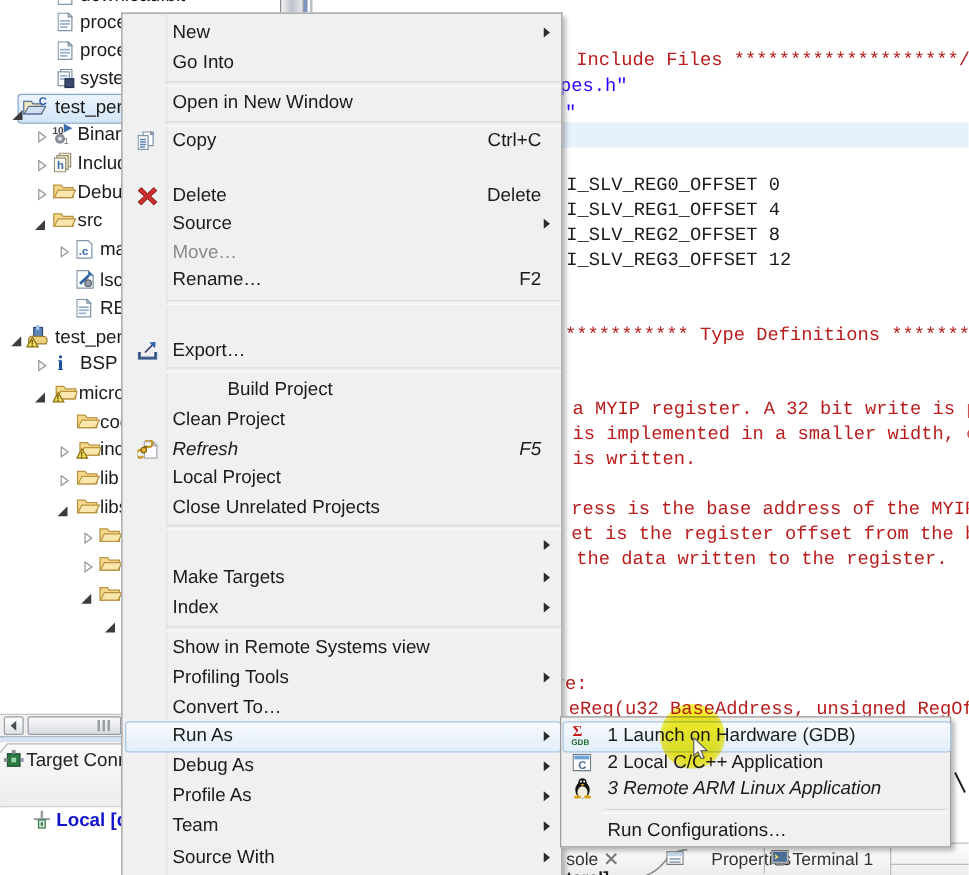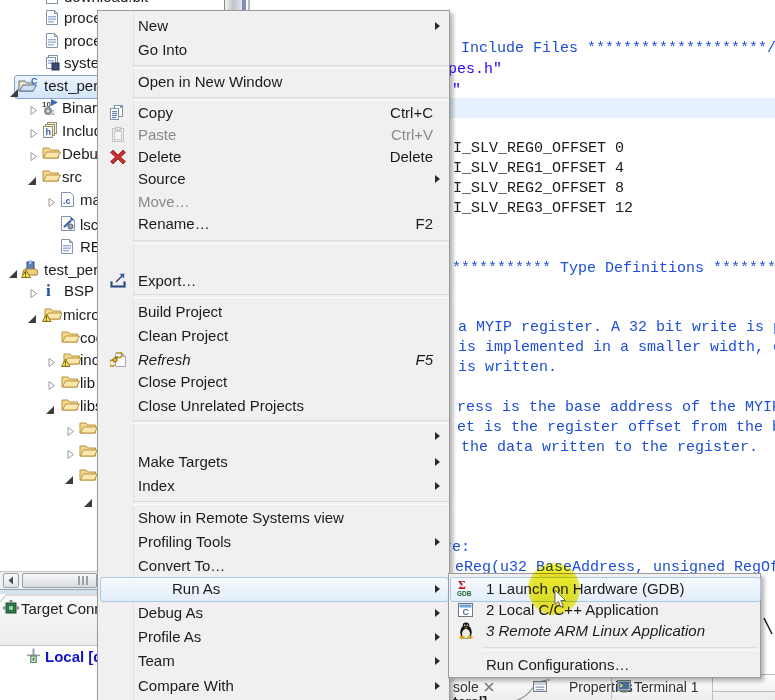--- a/index.html
+++ b/index.html
@@ -6,21 +6,21 @@
   body{width:775px;height:700px;overflow:hidden;position:relative;
        font-family:"Liberation Sans",sans-serif;background:#ffffff;}
   .abs{position:absolute;}
   
   .trow{position:absolute;height:22px;font-size:15px;color:#1a1a1a;white-space:nowrap;}
   .tlabel{position:absolute;top:2px;}
   .tw{position:absolute;}
   
   .code{position:absolute;font-family:"Liberation Mono",monospace;font-size:15px;
         line-height:20px;white-space:pre;color:#1a1a1a;}
-  .cmt{color:#1d4ed8;}
+  .cmt{color:#b91c1c;}
   .str{color:#2A00FF;}
   
   #menu{position:absolute;left:97px;top:10px;width:353px;height:700px;
         background:#f0f0f0;border:1px solid #9b9b9b;border-bottom:none;
         box-sizing:border-box;box-shadow:3px 3px 4px rgba(0,0,0,0.30);}
   .mitem{position:absolute;left:1px;width:349px;height:23px;font-size:15px;color:#1b1b1b;}
   .mtext{position:absolute;left:39px;top:2px;}
   .mshort{position:absolute;right:15px;top:2px;}
   .dis{color:#8a8a8a;}
   .msep{position:absolute;left:35px;width:316px;height:2px;
@@ -456,29 +456,20 @@
           <path d="M10.5 0.5 l2 2 h-2 z" fill="#efe6c0" stroke="#8195aa"></path>
           <rect x="0.5" y="3.5" width="8" height="11" fill="#fff" stroke="#8195aa"></rect>
           <rect x="2" y="6" width="5" height="1.2" fill="#5c85b8"></rect>
           <rect x="2" y="8" width="5" height="1.2" fill="#5c85b8"></rect>
           <rect x="2" y="10" width="5" height="1.2" fill="#5c85b8"></rect>
           <rect x="2" y="12" width="4" height="1.2" fill="#5c85b8"></rect>
         </svg></span>
     <span class="mtext">Copy</span>
       <span class="mshort">Ctrl+C</span>
     </div>
-  <div class="mitem" style="top:113px;">
-    <span class="micon" style="opacity:.5;"><svg width="16" height="16">
-          <rect x="2.5" y="1.5" width="11" height="13" fill="#e8e8e8" stroke="#9a9a9a"></rect>
-          <rect x="5.5" y="0.5" width="5" height="3" fill="#d0d0d0" stroke="#9a9a9a"></rect>
-          <rect x="4.5" y="4.5" width="7" height="8" fill="#f8f8f8" stroke="#aaa"></rect>
-        </svg></span>
-    <span class="mtext dis">Paste</span>
-      <span class="mshort dis">Ctrl+V</span>
-    </div>
   <div class="mitem" style="top:135px;">
     <span class="micon"><svg width="16" height="16">
           <path d="M3 1 L8 6 L13 1 L15.5 3.5 L10.5 8 L15.5 12.5 L13 15 L8 10 L3 15 L0.5 12.5 L5.5 8 L0.5 3.5 z" fill="#c82f2f" stroke="#8c1a1a" stroke-width="0.8"></path>
         </svg></span>
     <span class="mtext">Delete</span>
       <span class="mshort">Delete</span>
     </div>
   <div class="mitem" style="top:157px;">
       <span class="mtext">Source</span>
       <span class="marrow"></span>
@@ -494,41 +485,41 @@
   <div class="mitem" style="top:259px;">
     <span class="micon"><svg width="17" height="16">
           <path d="M6 9 L13 2" stroke="#3a3a6e" stroke-width="1.4"></path>
           <polygon points="14.5,0.5 14,5.5 9.5,1" fill="#2f5fae"></polygon>
           <path d="M1.5 8.5 v5 h13 v-5" fill="none" stroke="#5c7aa6" stroke-width="2.6"></path>
           <path d="M1.5 8.5 v5 h13 v-5" fill="none" stroke="#2e4a73" stroke-width="1"></path>
         </svg></span>
     <span class="mtext">Export…</span>
     </div>
   <div class="msep" style="top:283px;"></div>
-  <div class="mitem" style="top:290px;">
+  <div class="mitem" style="top:290px;margin-left:44px;">
       <span class="mtext">Build Project</span>
     </div>
   <div class="mitem" style="top:314px;">
       <span class="mtext">Clean Project</span>
     </div>
   <div class="mitem" style="top:338px;font-style:italic;">
     <span class="micon"><svg width="17" height="16">
           <path d="M5.5 1.5 h7 l3 3 v10 h-10 z" fill="#fbfbff" stroke="#a8a8b0"></path>
           <path d="M12.5 1.5 l3 3 h-3 z" fill="#e8e8f2" stroke="#a8a8b0"></path>
           <path d="M6.5 4.5 A3 3 0 1 0 6.5 0.8" fill="none" stroke="#c49520" stroke-width="1.8"></path>
           <polygon points="4.6,4.8 8.4,4.8 6.5,7.2" fill="#8a6a10"></polygon>
           <path d="M4.5 9.2 A3 3 0 1 0 4.5 13" fill="none" stroke="#c49520" stroke-width="1.8"></path>
           <polygon points="2.6,8.9 6.4,8.9 4.5,6.6" fill="#8a6a10"></polygon>
           <circle cx="5" cy="8" r="2.2" fill="#e2b53a" stroke="#8a6a10"></circle>
         </svg></span>
     <span class="mtext">Refresh</span>
       <span class="mshort">F5</span>
     </div>
   <div class="mitem" style="top:360px;">
-      <span class="mtext">Close Project</span>
+      <span class="mtext">Local Project</span>
     </div>
   <div class="mitem" style="top:384px;">
       <span class="mtext">Close Unrelated Projects</span>
     </div>
   <div class="msep" style="top:409px;"></div>
   <div class="mitem" style="top:414px;">
       <span class="marrow"></span>
     </div>
   <div class="mitem" style="top:440px;">
       <span class="mtext">Make Targets</span>
@@ -543,37 +534,37 @@
       <span class="mtext">Show in Remote Systems view</span>
     </div>
   <div class="mitem" style="top:544px;">
       <span class="mtext">Convert To…</span>
     </div>
   <div class="mitem" style="top:520px;">
       <span class="mtext">Profiling Tools</span>
       <span class="marrow"></span>
     </div>
   <div class="mitem hl" style="top:566px;left:2px;width:347px;">
-      <span class="mtext" style="left:37px;margin-left:34px;">Run As</span>
+      <span class="mtext" style="left:37px;">Run As</span>
       <span class="marrow"></span>
     </div>
   <div class="mitem" style="top:591px;">
       <span class="mtext">Debug As</span>
       <span class="marrow"></span>
     </div>
   <div class="mitem" style="top:615px;">
       <span class="mtext">Profile As</span>
       <span class="marrow"></span>
     </div>
   <div class="mitem" style="top:639px;">
       <span class="mtext">Team</span>
       <span class="marrow"></span>
     </div>
   <div class="mitem" style="top:664px;">
-      <span class="mtext">Compare With</span>
+      <span class="mtext">Source With</span>
       <span class="marrow"></span>
     </div>
 </div>
 
 <div id="smenu">
   <div class="sitem hl" style="top:3px;left:1px;width:309px;height:23px;" id="subhl"></div>
   <div class="sitem" style="top:5px;">
     <span class="abs" style="left:7px;top:0px;">
       <svg width="18" height="18">
           <text x="1" y="10" font-size="12" font-weight="bold" fill="#c41a1a" font-family="Liberation Serif">Σ</text>

